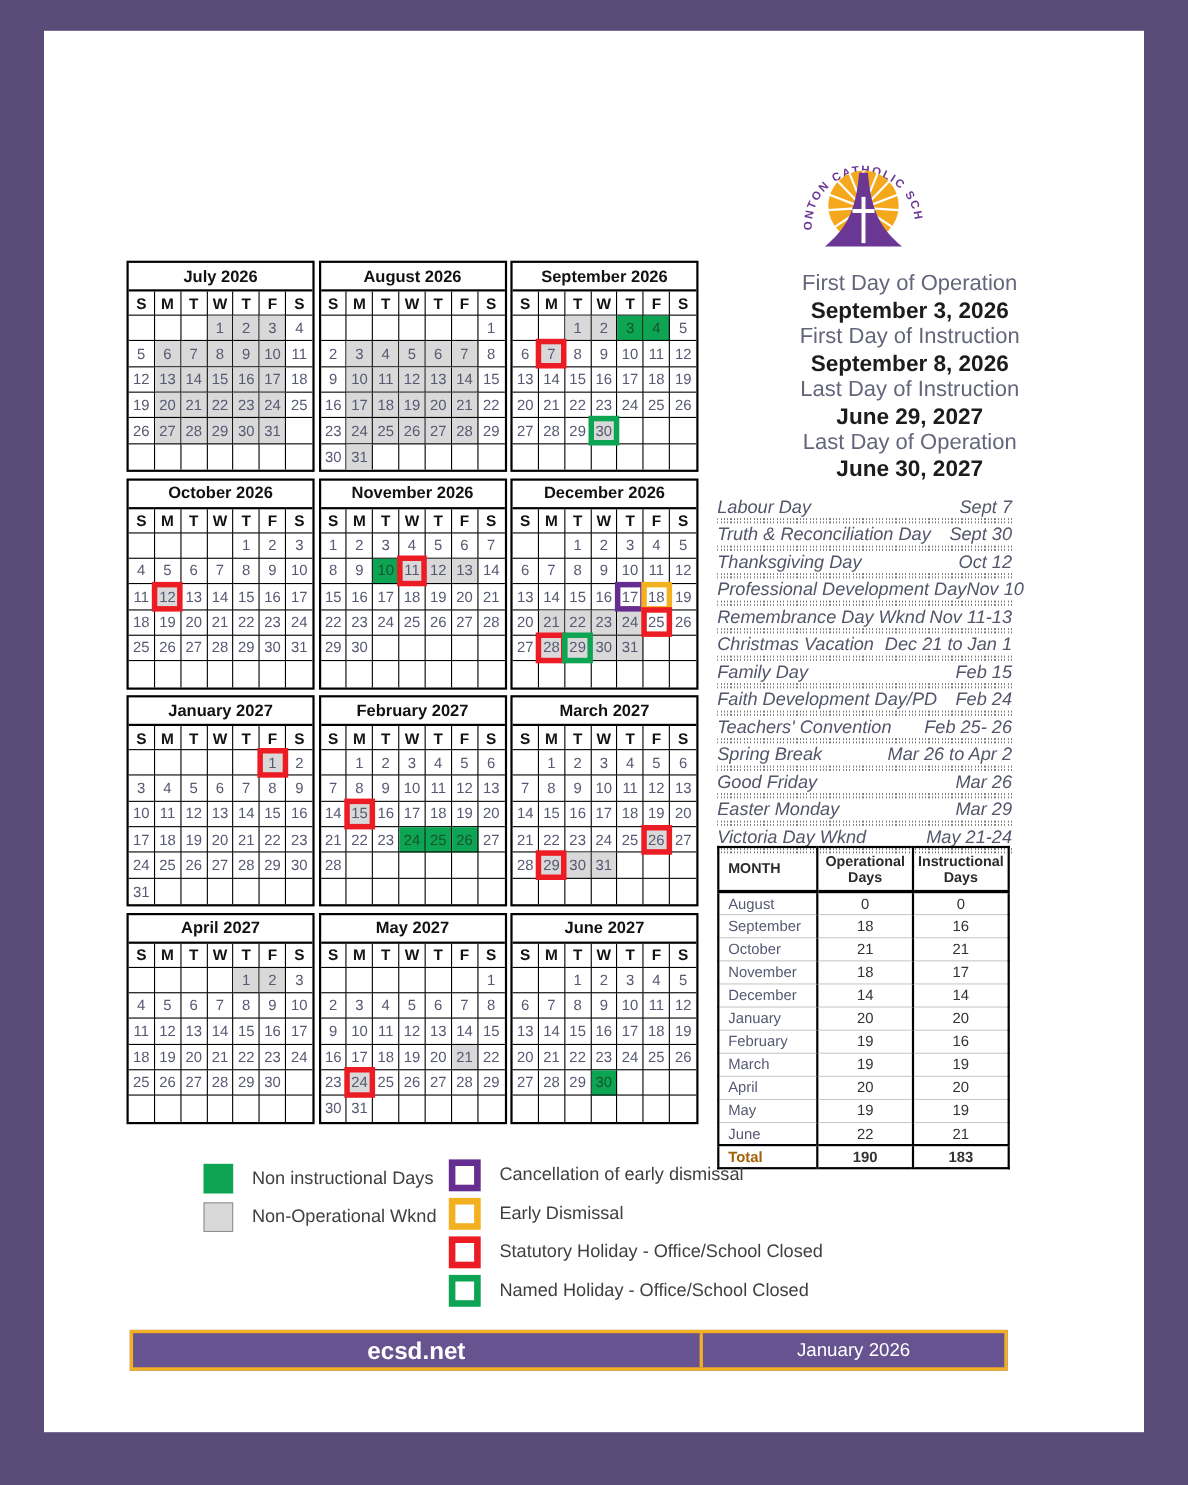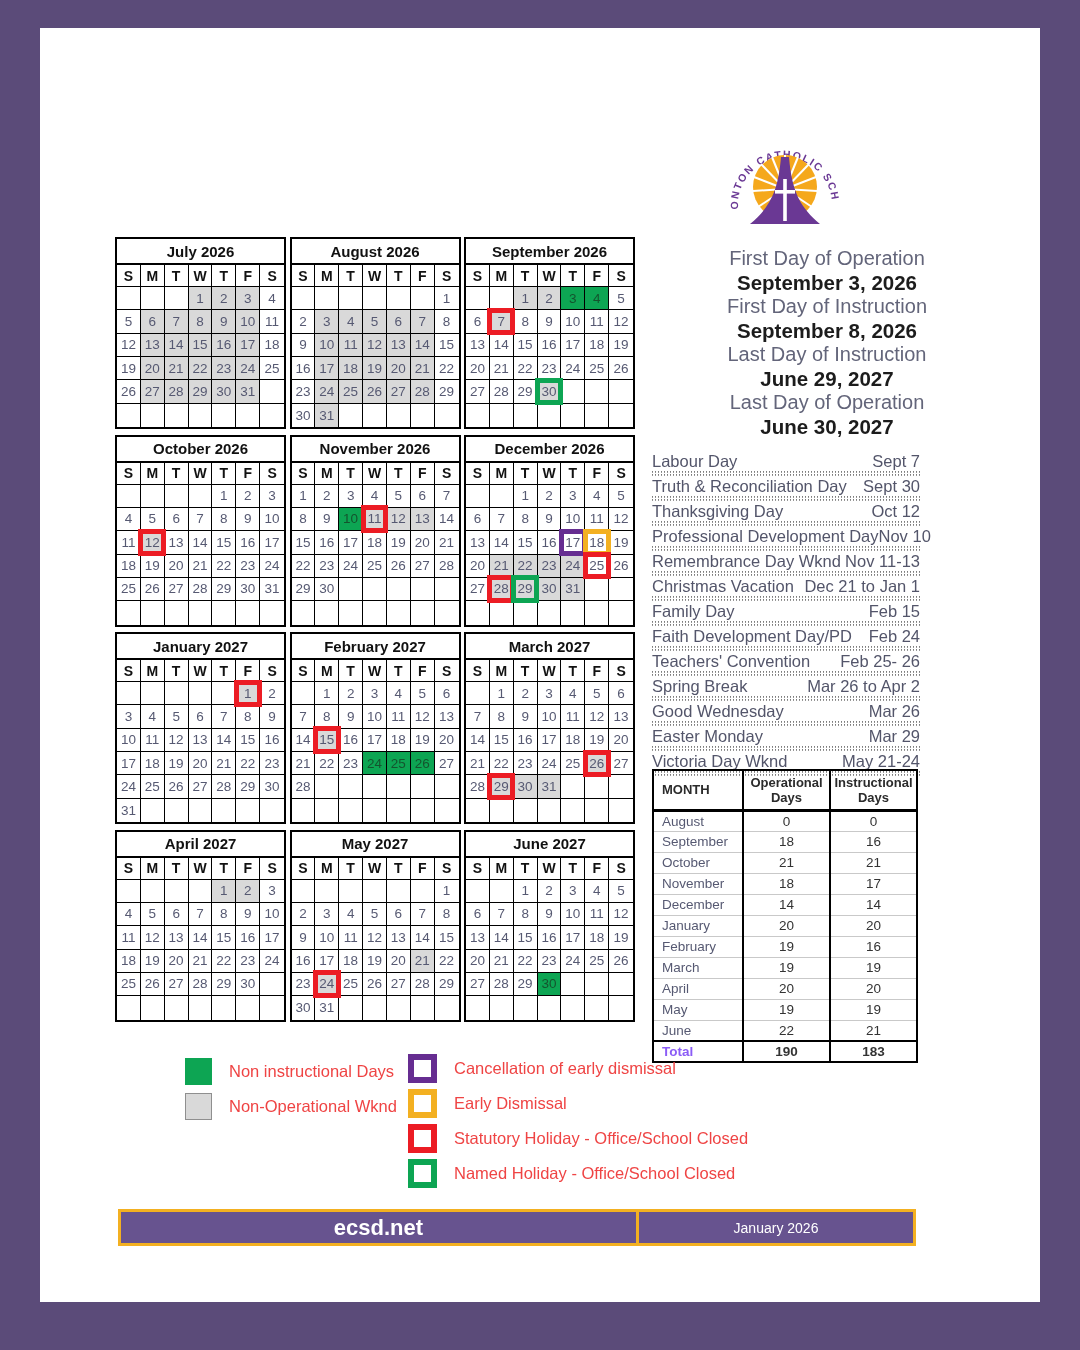--- a/index.html
+++ b/index.html
@@ -46,21 +46,21 @@
   .f-gray{background:var(--gray);}
   .f-green{background:var(--green);color:#14542e;}
   .b-red::after,.b-green::after,.b-purple::after,.b-yellow::after{
     content:"";position:absolute;inset:-2.5px;border:5px solid;z-index:3;pointer-events:none;}
   .b-red::after{border-color:var(--red);}
   .b-green::after{border-color:var(--green);}
   .b-purple::after{border-color:var(--purple);}
   .b-yellow::after{border-color:var(--gold);}
 
   
-  .holidays{position:absolute;left:612px;top:423px;width:268px;}
+  .holidays{position:absolute;left:612px;top:423px;width:268px;font-style:italic;}
   .hrow{display:flex;justify-content:space-between;align-items:baseline;height:17.5px;padding-top:1px;
     font-size:16.5px;color:#53556a;}
   .hname{white-space:nowrap;}
   .hdate{white-space:nowrap;}
   .hsep{height:5px;margin:1px 0 0.5px 0;
     background-image:repeating-linear-gradient(90deg,#7d7d7d 0 1px,transparent 1px 3px),
                      repeating-linear-gradient(90deg,#7d7d7d 0 1px,transparent 1px 3px);
     background-size:100% 1.8px,100% 1.8px;background-position:0 0,0 3px;background-repeat:no-repeat,no-repeat;}
 
   
@@ -68,43 +68,43 @@
     border:2px solid #000;}
   .dtable th,.dtable td{box-sizing:border-box;}
   .dtable th{font-size:13px;color:#2b2b2b;font-weight:700;border-bottom:3px solid #000;padding:3px 2px;height:40px;}
   .dtable th:first-child{text-align:left;padding-left:8px;width:90px;}
   .dtable th+th{border-left:2px solid #000;}
   .dtable td{height:21px;font-size:13.5px;}
   .dtable td+td{border-left:2px solid #000;text-align:center;color:#333;}
   .dtable tbody tr+tr td{border-top:1px solid #c9c9c9;}
   .td-month{color:var(--text_gray);padding-left:8px;}
   .trow-total td{border-top:2px solid #000 !important;font-weight:700;color:#222;}
-  .trow-total .td-month{color:#8b5cf6;}
+  .trow-total .td-month{color:#a16207;}
 
   
   .legend-filled{position:absolute;left:145px;top:1029px;}
   .legend-outline{position:absolute;left:368px;top:1026px;}
   .lrow{display:flex;align-items:center;gap:17px;margin-bottom:7px;height:28px;}
   .lrow2{display:flex;align-items:center;gap:17px;margin-bottom:6px;height:29px;}
-  .llabel{font-size:16.5px;color:#ef4444;text-align:right;}
+  .llabel{font-size:16.5px;color:#404040;text-align:right;}
   .sq{width:27px;height:27px;display:inline-block;box-sizing:border-box;}
   .sq-green{background:var(--green);}
   .sq-gray{background:var(--gray);border:1.5px solid #8f8f8f;}
   .osq{width:29px;height:29px;display:inline-block;box-sizing:border-box;border:6px solid;background:#fff;}
   .o-purple{border-color:var(--purple);}
   .o-yellow{border-color:var(--gold);}
   .o-red{border-color:var(--red);}
   .o-green{border-color:var(--green);}
 
   
   .footer{position:absolute;left:78px;top:1181px;width:798px;height:37px;box-sizing:border-box;
     border:3px solid var(--gold);background:var(--banner);display:flex;}
   .f-site{width:515px;display:flex;align-items:center;justify-content:center;color:#fff;font-size:22px;font-weight:600;}
   .f-date{flex:1;border-left:3px solid var(--gold);display:flex;align-items:center;justify-content:center;
-    color:#fff;font-size:14px;font-weight:500;}
+    color:#fff;font-size:17px;font-weight:500;}
 </style>
 </head>
 <body>
 
 <div class="frame-artifact"></div>
 
 <div class="page">
 
 
   <svg class="logo" viewBox="0 0 130 120" aria-hidden="true">
@@ -844,21 +844,21 @@
         <span class="hname">Teachers' Convention</span>
         <span class="hdate">Feb 25- 26</span>
       </div>
       <div class="hsep"></div>
       <div class="hrow">
         <span class="hname">Spring Break</span>
         <span class="hdate">Mar 26 to Apr 2</span>
       </div>
       <div class="hsep"></div>
       <div class="hrow">
-        <span class="hname">Good Wednesday</span>
+        <span class="hname">Good Friday</span>
         <span class="hdate">Mar 26</span>
       </div>
       <div class="hsep"></div>
       <div class="hrow">
         <span class="hname">Easter Monday</span>
         <span class="hdate">Mar 29</span>
       </div>
       <div class="hsep"></div>
       <div class="hrow">
         <span class="hname">Victoria Day Wknd</span>

